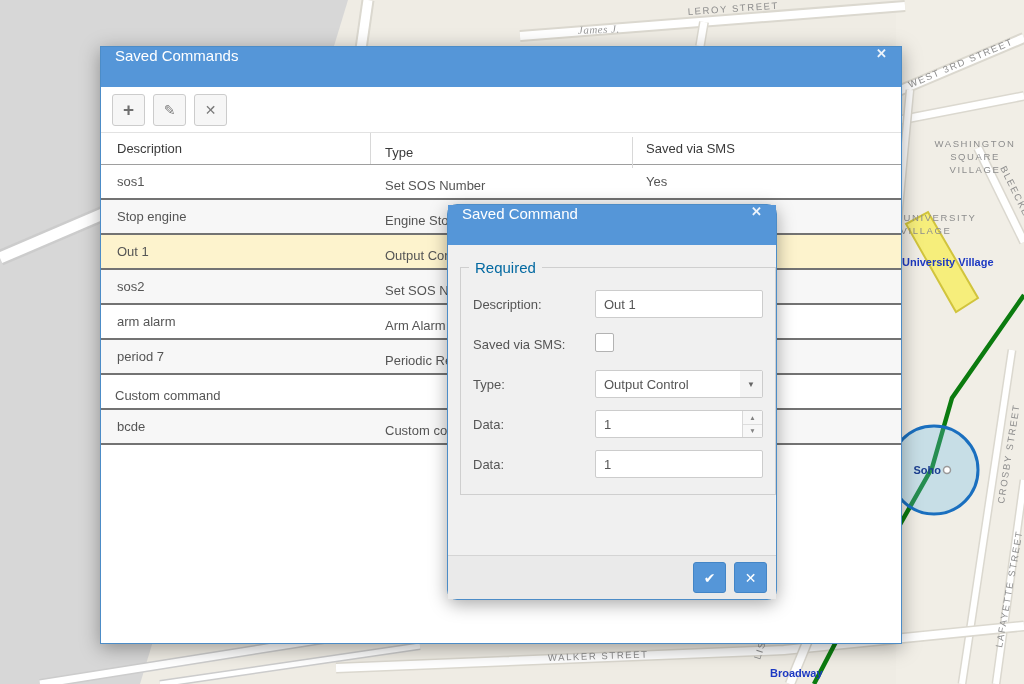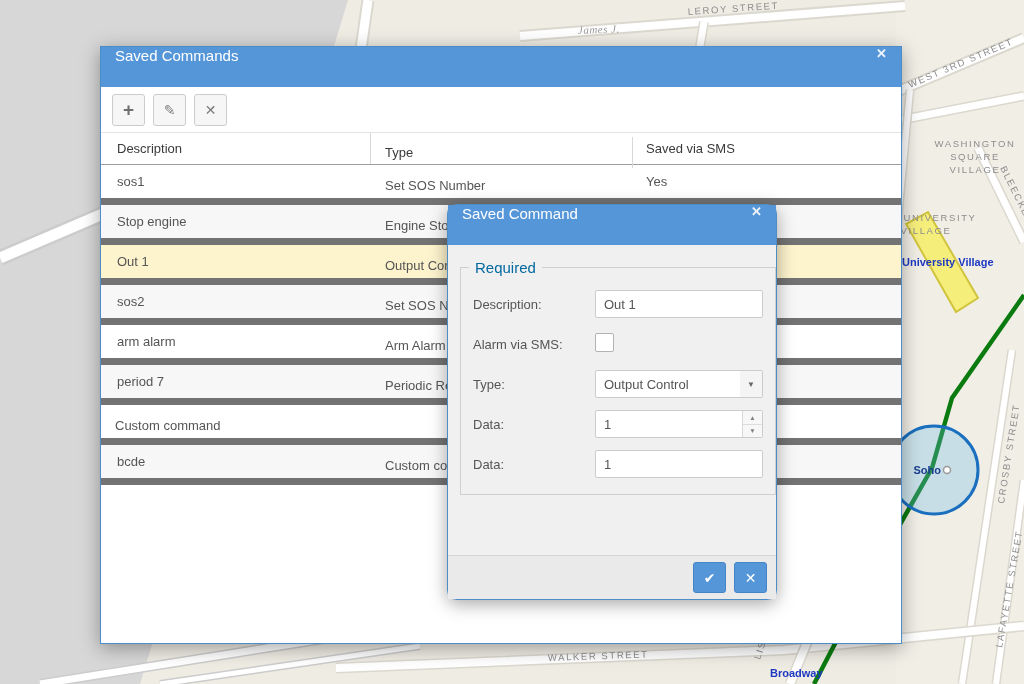--- a/index.html
+++ b/index.html
@@ -27,21 +27,21 @@
     font-size:14px;cursor:pointer;}
   .tool-btn.add{font-size:19px;font-weight:bold;color:#6f6f6f;}
   .tbl-header{display:flex;height:33px;align-items:center;border-top:1px solid #e2e2e2;
     border-bottom:1px solid #9e9e9e;font-size:13px;color:#3a3a3a;box-sizing:border-box;justify-content:flex-end;}
   .col-desc{width:270px;padding-left:16px;box-sizing:border-box;}
   .col-type{width:262px;padding-left:14px;box-sizing:border-box;margin-top:8px;}
   .col-sms{flex:1;padding-left:13px;box-sizing:border-box;}
   .tbl-header .col-desc,.tbl-header .col-type{border-right:1px solid #d8d8d8;height:100%;
     display:flex;align-items:center;}
   .tbl-row{display:flex;height:33px;align-items:center;font-size:13px;color:#555;
-    border-bottom:7px solid #737373;background:#fff;cursor:pointer;}
+    border-bottom:2px solid #737373;background:#fff;cursor:pointer;}
   .tbl-row.alt{background:#f7f7f7;}
   .tbl-row.selected{background:#fdf3cd;}
   .cell{overflow:hidden;white-space:nowrap;}
   
   #child-dialog{left:447px;top:204px;width:330px;height:396px;background:#f0f0f0;z-index:20;
     display:flex;flex-direction:column;box-sizing:border-box;border-radius:10px;}
   .child-body{flex:1;padding:4px 10px;box-sizing:border-box;}
   fieldset{border:1px solid #cfcfcf;margin:10px 2px 0;padding:2px 0 16px;}
   legend{color:#0369a1;font-size:15px;padding:0 6px;margin-left:8px;}
   .form-row{display:flex;align-items:center;margin:12px 12px 0;min-height:28px;gap:20px;}
@@ -200,21 +200,21 @@
       <legend>Required</legend>
 
       <div class="form-row">
         <div class="form-label">Description:</div>
         <div class="form-field">
           <input class="text" type="text" value="Out 1" style="">
         </div>
       </div>
 
       <div class="form-row">
-        <div class="form-label">Alarm via SMS:</div>
+        <div class="form-label">Saved via SMS:</div>
         <div class="form-field">
           <span class="checkbox"></span>
         </div>
       </div>
 
       <div class="form-row">
         <div class="form-label">Type:</div>
         <div class="form-field">
           <div class="select">
             <span>Output Control</span>

